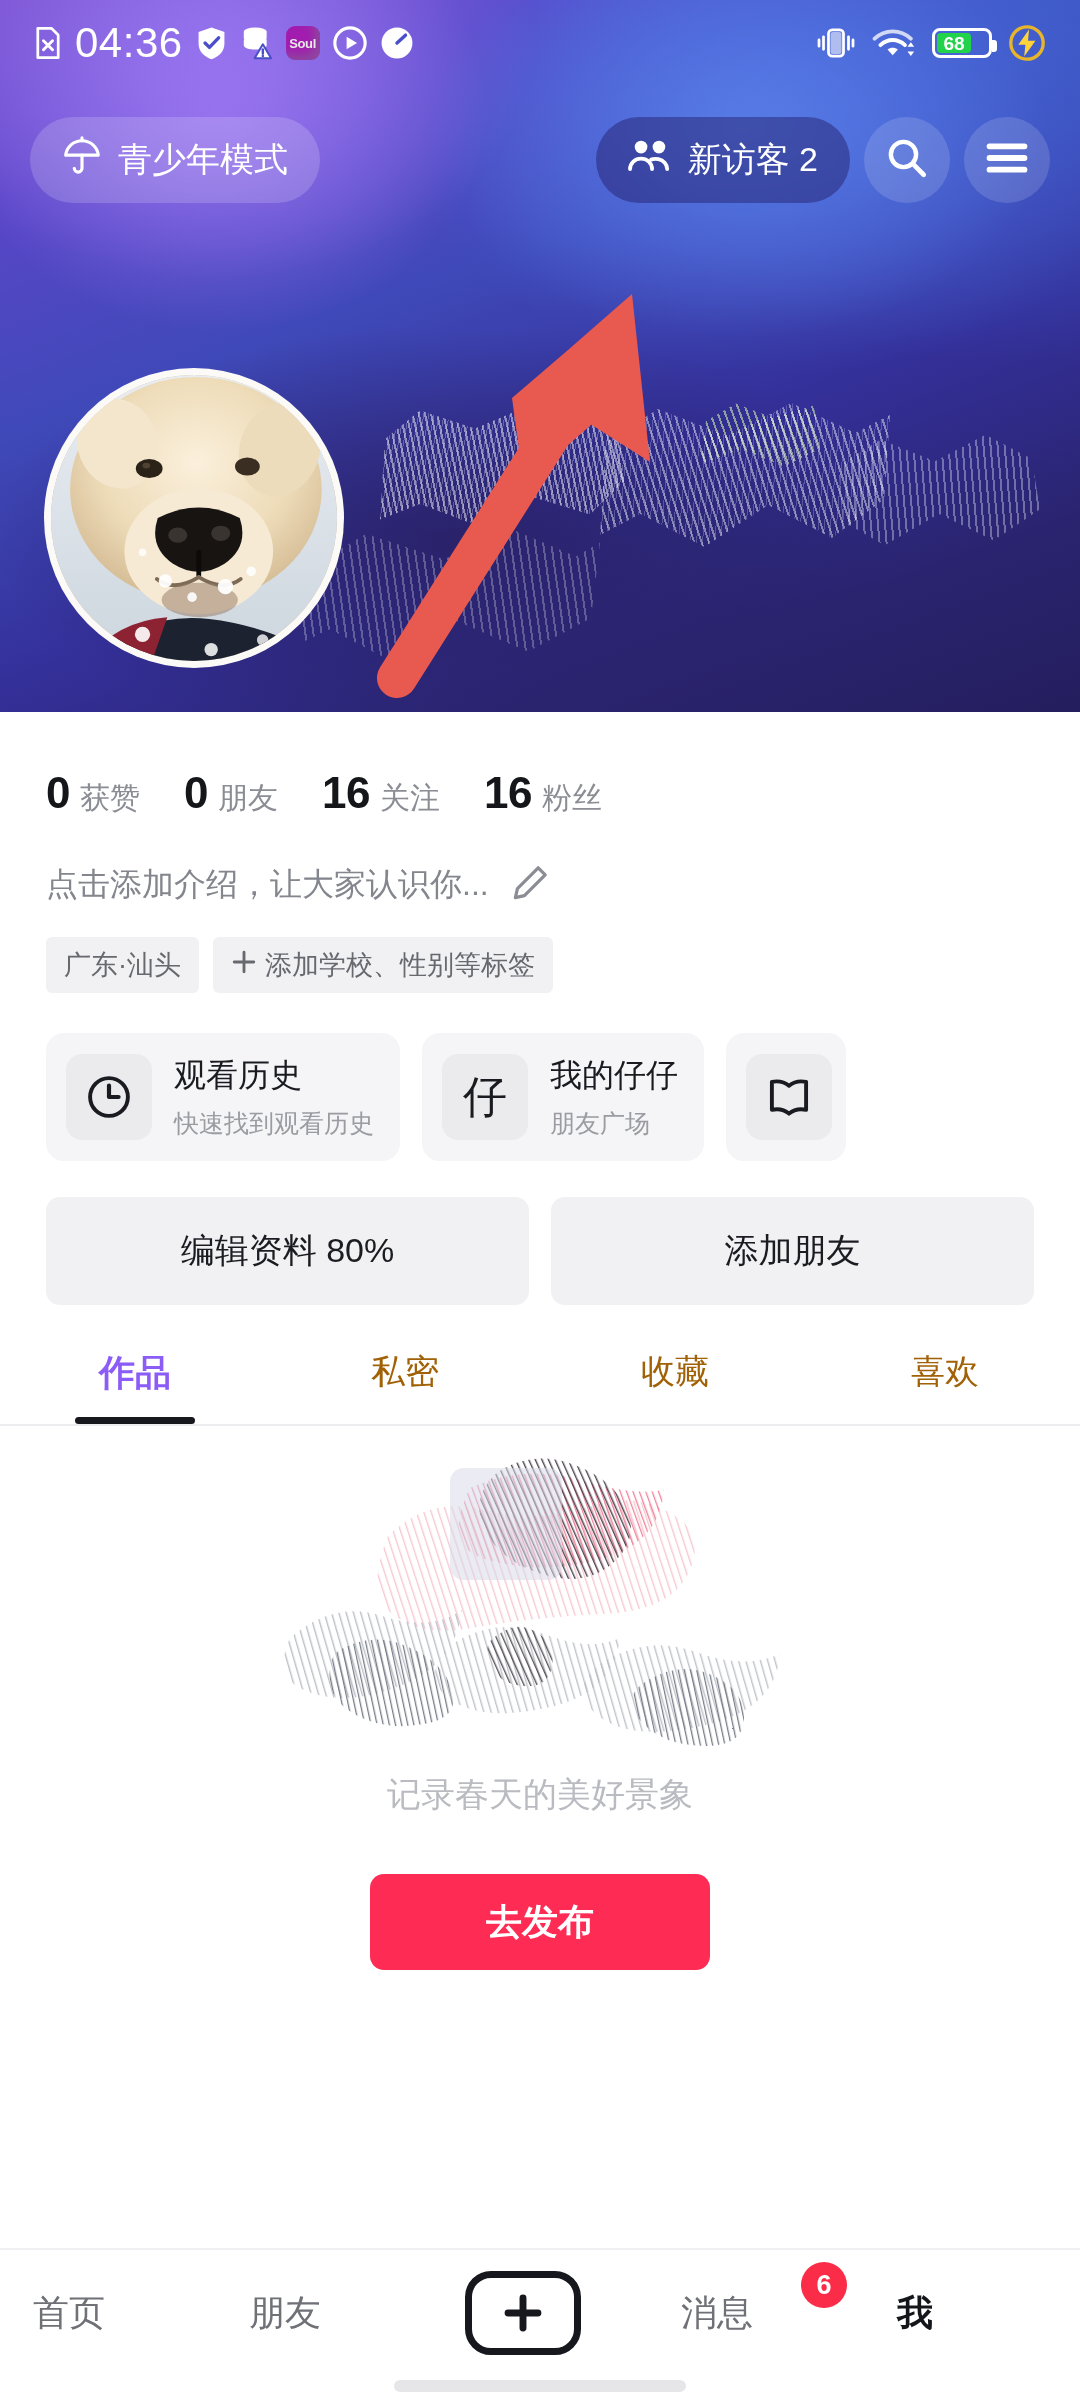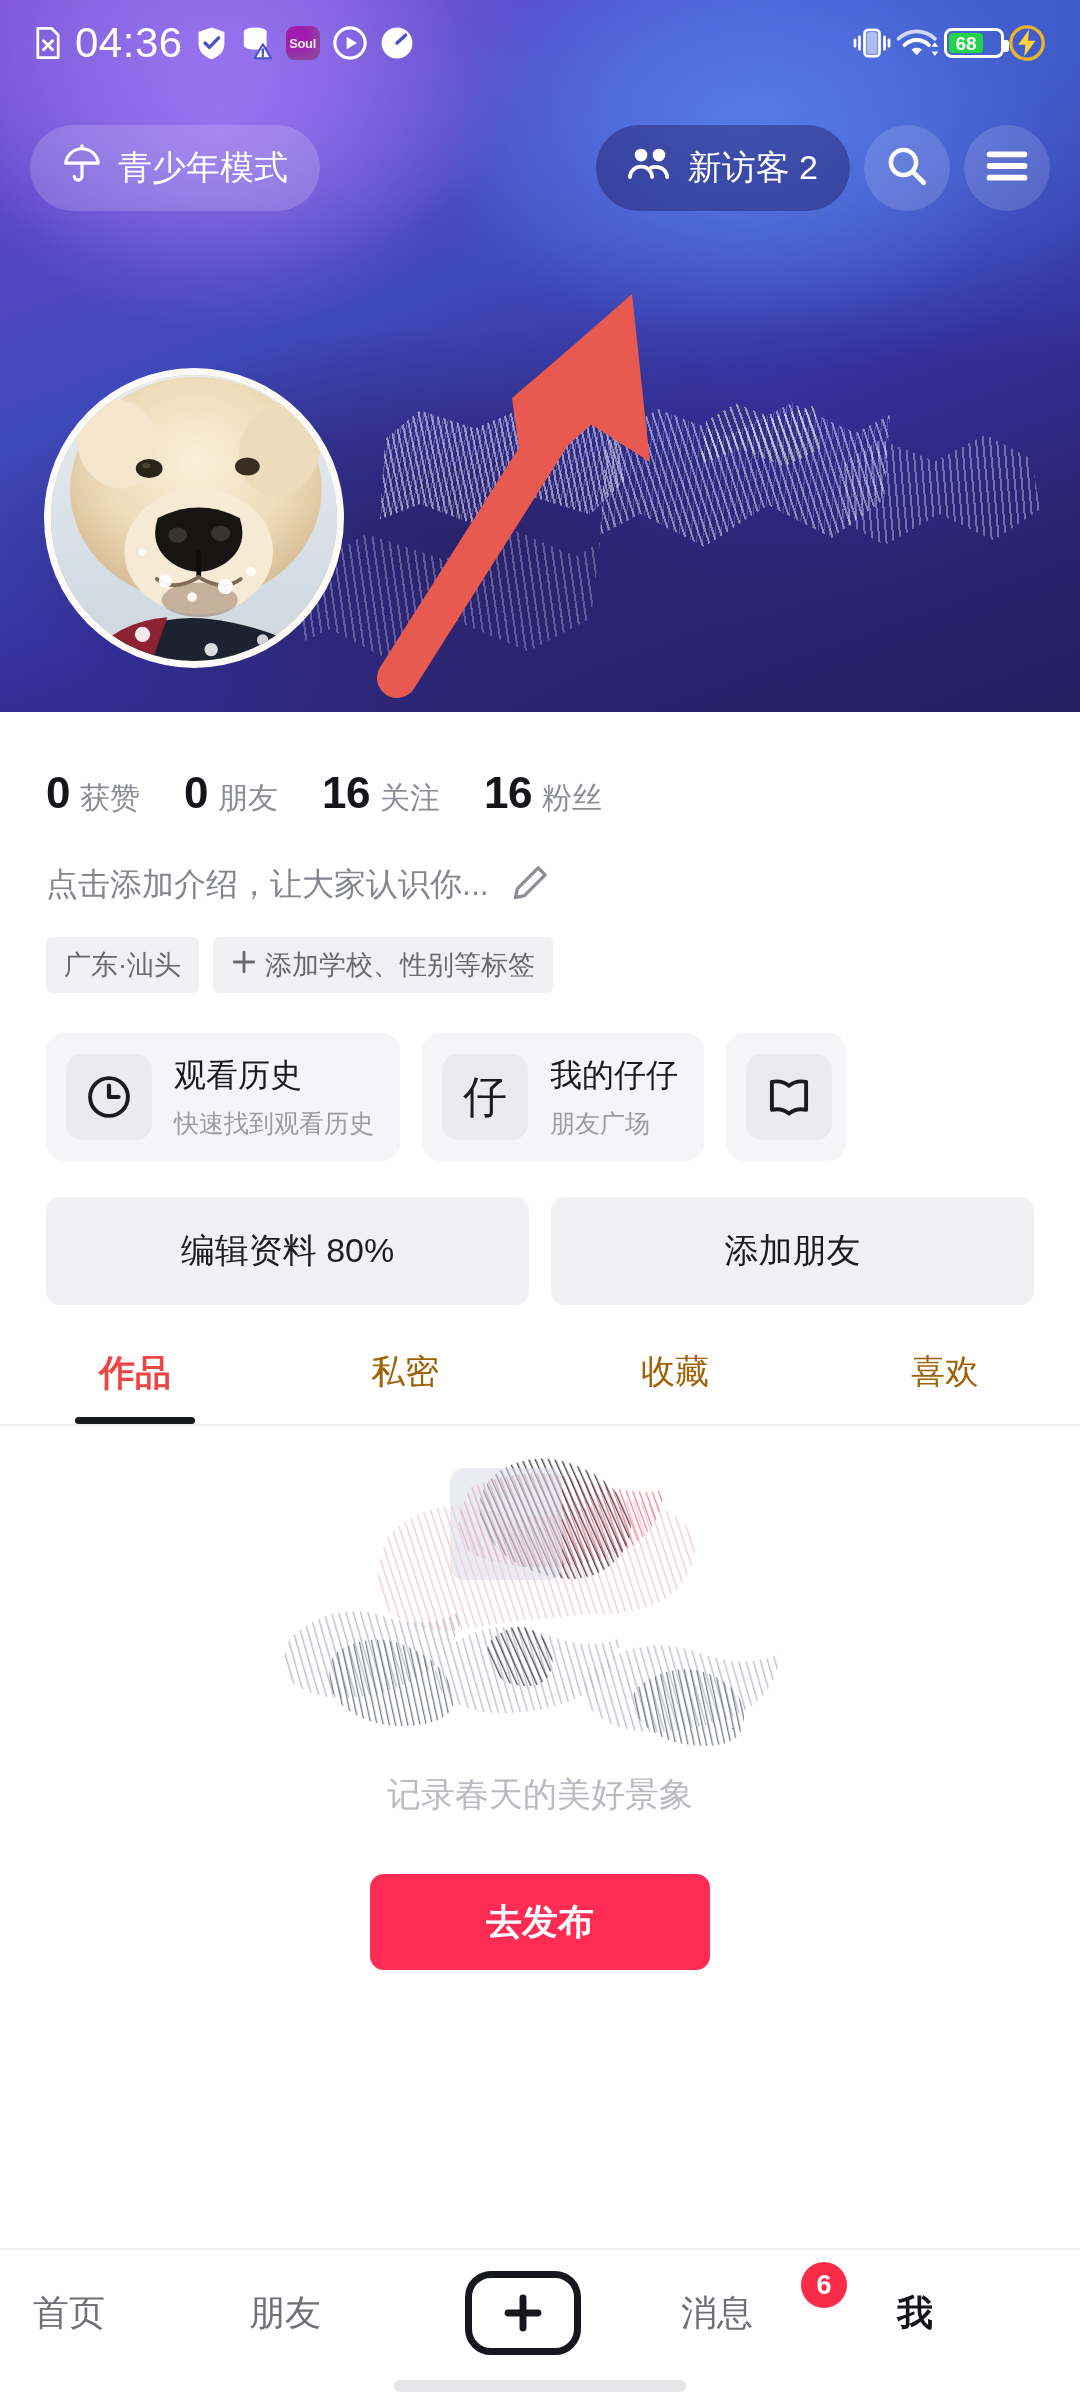--- a/index.html
+++ b/index.html
@@ -51,41 +51,41 @@
      background:repeating-linear-gradient(85deg, rgba(235,240,255,0.42) 0 2px, rgba(235,240,255,0) 2px 7px);
      clip-path:polygon(4% 30%,24% 8%,50% 26%,74% 4%,96% 24%,100% 66%,78% 92%,52% 70%,26% 96%,6% 76%);}
 
   
   .statusbar{
     position:absolute;left:0;top:0;width:1080px;height:86px;
     display:flex;align-items:center;justify-content:space-between;
     padding:0 34px;color:#fff;z-index:30;
   }
   .sb-left{display:flex;align-items:center;gap:13px;}
-  .sb-right{display:flex;align-items:center;gap:4px;}
+  .sb-right{display:flex;align-items:center;gap:16px;}
   .sb-time{font-size:42px;font-weight:500;letter-spacing:0.5px;line-height:1;font-family:"Liberation Sans",sans-serif;}
   .sb-ico{display:flex;align-items:center;justify-content:center;}
   .soul-ico{
     width:34px;height:34px;border-radius:9px;background:#a21caf;
     display:flex;align-items:center;justify-content:center;
     font-size:13px;font-weight:700;color:#e8e8e8;letter-spacing:-0.4px;
     box-shadow:inset -6px -6px 10px rgba(120,120,140,.45);
   }
   .battery{
     width:60px;height:30px;border:3px solid #fff;border-radius:8px;position:relative;
     display:flex;align-items:center;padding:2px;
   }
   .battery::after{content:"";position:absolute;right:-8px;top:9px;width:5px;height:12px;background:#fff;border-radius:0 3px 3px 0;}
   .battery-fill{height:100%;width:68%;background:#23d24b;border-radius:4px;
     display:flex;align-items:center;justify-content:center;}
   .battery-txt{font-size:19px;font-weight:700;color:#ffffff;line-height:1;}
 
   
   .header{
-    position:absolute;left:0;top:116px;width:1080px;height:104px;
+    position:absolute;left:0;top:108px;width:1080px;height:104px;
     display:flex;align-items:center;padding:0 30px;gap:14px;z-index:25;
   }
   .pill{
     height:86px;border-radius:43px;display:flex;align-items:center;gap:16px;
     padding:0 32px;background:rgba(255,255,255,0.15);
     color:#fff;font-size:34px;font-weight:400;white-space:nowrap;
     backdrop-filter:blur(4px);
   }
   .pill.teen{background:rgba(255,255,255,0.17);}
   .pill.visitor{background:rgba(30,20,90,0.42);margin-left:auto;}
@@ -149,21 +149,21 @@
   .actions{display:flex;gap:22px;padding:36px 46px 0 46px;}
   .act{
     flex:1;height:108px;background:#f1f1f3;border-radius:14px;
     display:flex;align-items:center;justify-content:center;
     font-size:34px;color:#1b1c21;
   }
 
   
   .tabs{display:flex;margin-top:44px;position:relative;}
   .tab{flex:1;text-align:center;font-size:34px;color:#a16207;padding-bottom:26px;}
-  .tab.active{color:#ef4444;font-weight:700;font-size:36px;}
+  .tab.active{color:#8b5cf6;font-weight:700;font-size:36px;}
   .tab-ul{position:absolute;left:75px;bottom:0;width:120px;height:7px;background:#17181d;border-radius:4px;}
   .tabs-div{height:2px;background:#ededef;}
 
   
   .empty{display:flex;flex-direction:column;align-items:center;}
   .empty-art{width:540px;height:340px;position:relative;}
   .empty-txt{font-size:34px;color:#b9bbc1;margin-top:6px;}
   .publish{
     margin-top:56px;width:340px;height:96px;border-radius:14px;background:#fe2c55;
     display:flex;align-items:center;justify-content:center;

